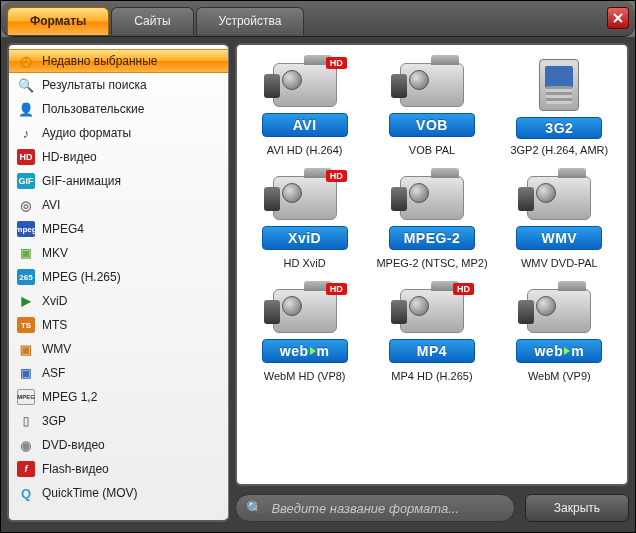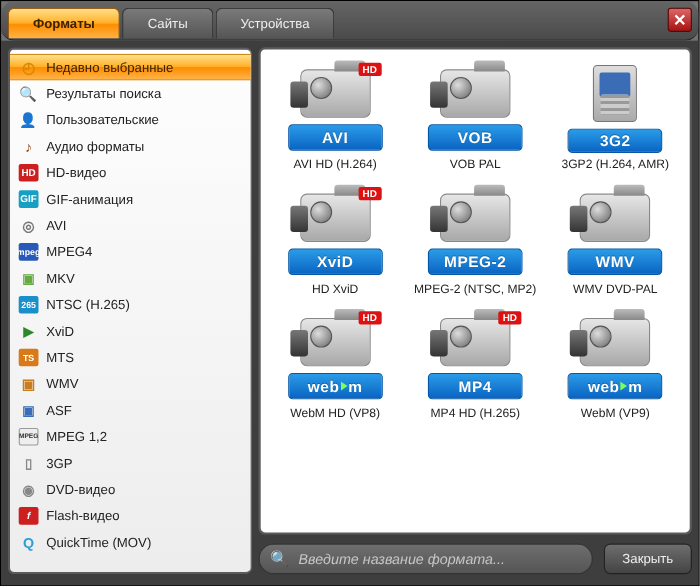--- a/index.html
+++ b/index.html
@@ -286,21 +286,21 @@
     background: transparent;
     border: none;
     outline: none;
     font-size: 13px;
     color: #eee;
     font-style: italic;
   }
   .search input::placeholder { color: #c6c6c6; }
   .btn-close {
     height: 28px;
-    padding: 0 16px;
+    padding: 0 28px;
     background: linear-gradient(#6e6e6e, #444);
     border: 1px solid #222;
     border-radius: 6px;
     color: #eee;
     cursor: pointer;
     font-size: 12px;
   }
 </style>
 </head>
 <body>
@@ -352,21 +352,21 @@
       <div class="side-item">
         <span class="side-icon ic-mpeg4">mpeg</span>
         <span>MPEG4</span>
       </div>
       <div class="side-item">
         <span class="side-icon ic-mkv">▣</span>
         <span>MKV</span>
       </div>
       <div class="side-item">
         <span class="side-icon ic-265">265</span>
-        <span>NTSC (H.265)</span>
+        <span>MPEG (H.265)</span>
       </div>
       <div class="side-item">
         <span class="side-icon ic-webm">▶</span>
         <span>XviD</span>
       </div>
       <div class="side-item">
         <span class="side-icon ic-mts">TS</span>
         <span>MTS</span>
       </div>
       <div class="side-item">

